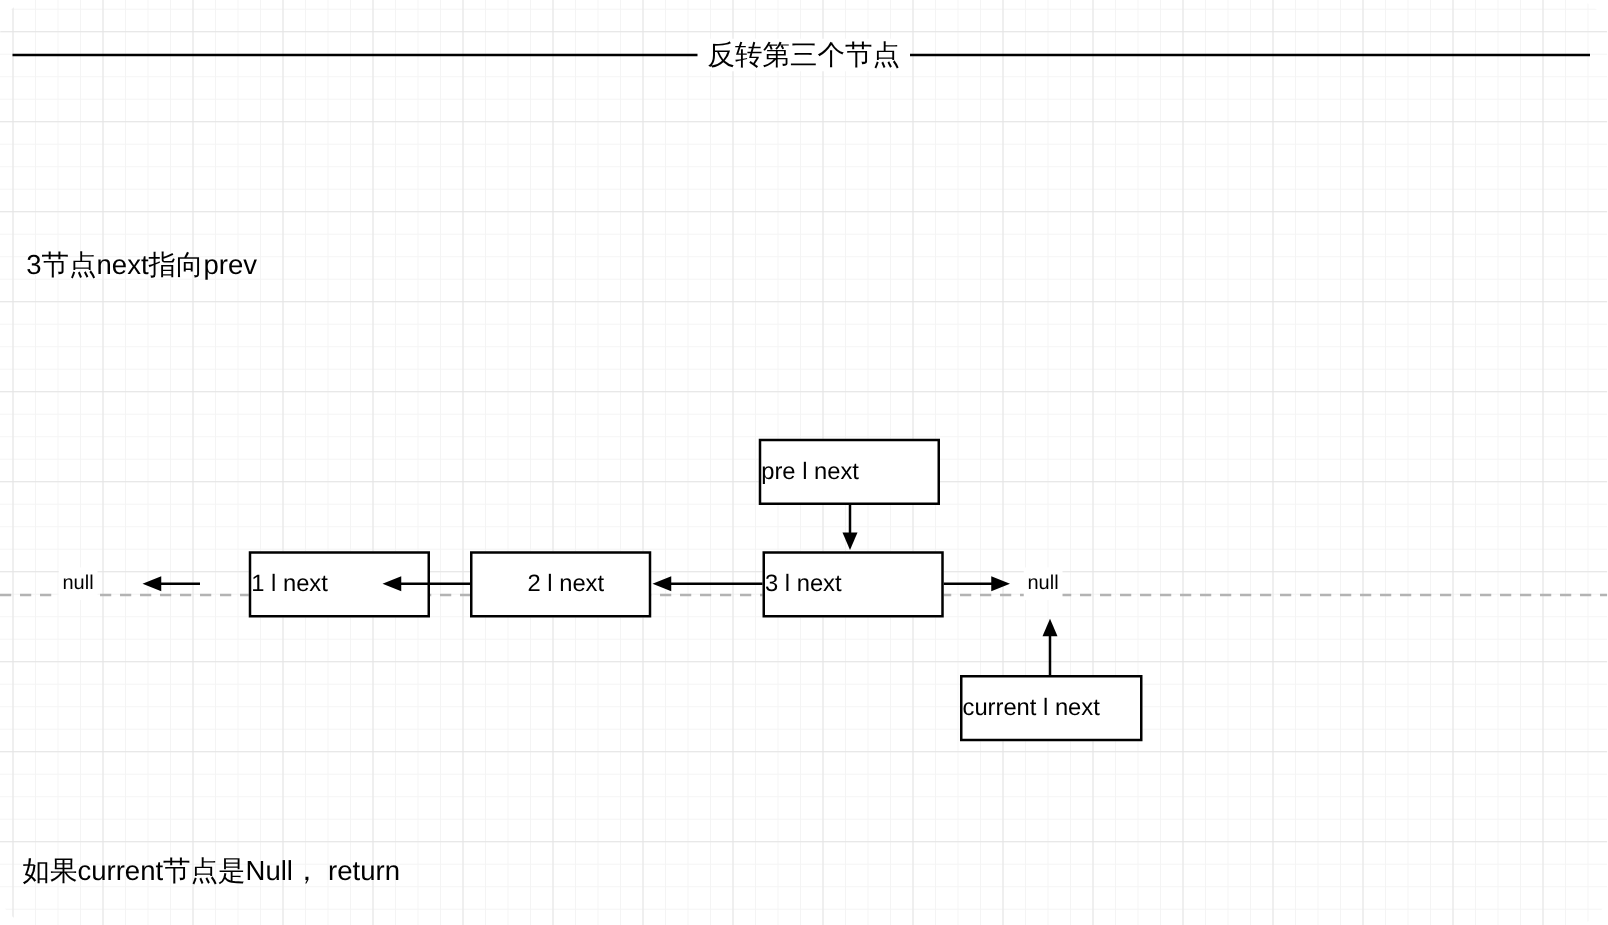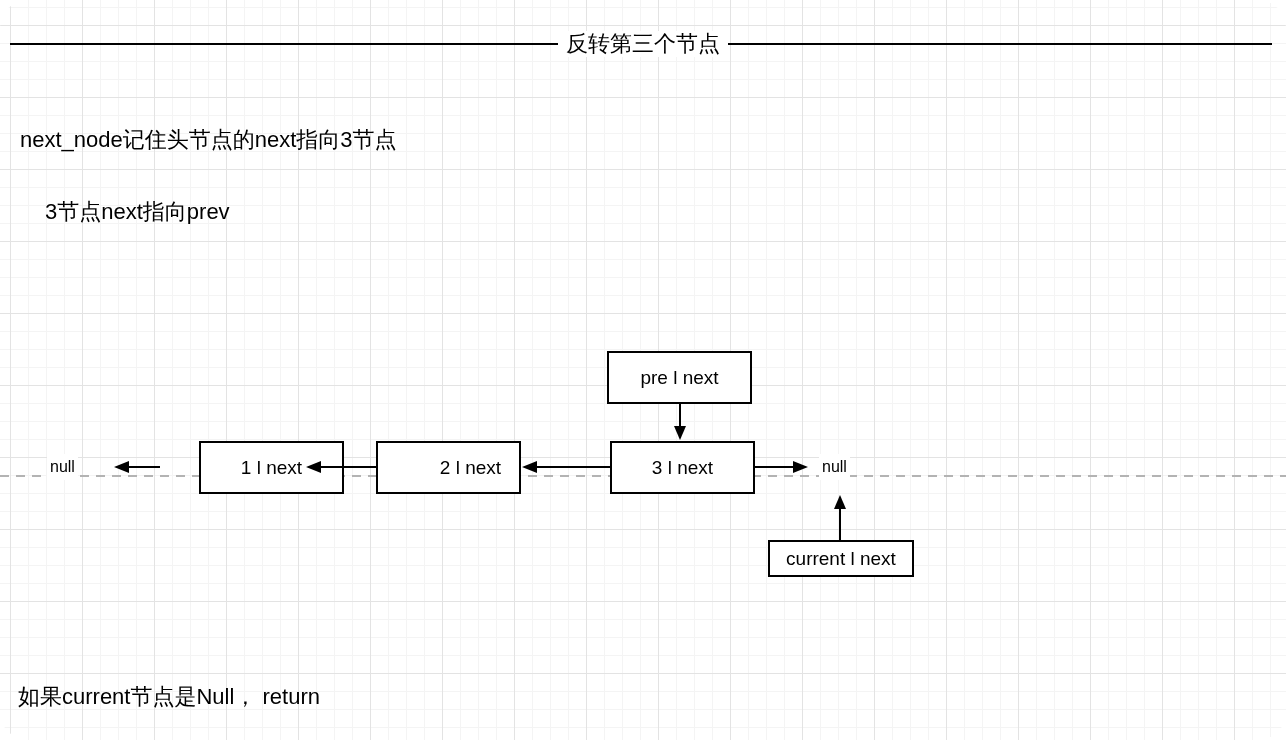--- a/index.html
+++ b/index.html
@@ -42,46 +42,46 @@
   }
   .note{
     position:absolute;
     font-size:22px;
     line-height:26px;
     color:var(--stroke,#000);
     white-space:nowrap;
     z-index:2;
   }
   .note-1{left:20px;top:127px;}
-  .note-2{left:21px;top:199px;margin-left:24px;}
+  .note-2{left:21px;top:199px;}
   .note-3{left:18px;top:271px;}
   .note-footer{left:18px;top:684px;}
   .dashed-line{
     position:absolute;
     left:0;top:474px;width:1286px;height:4px;
     z-index:1;
   }
   .node-box{
     position:absolute;
     box-sizing:border-box;
     border:2px solid var(--stroke,#000);
     background:var(--node-fill,#fff);
     display:flex;
     align-items:center;
-    justify-content:center;
+    justify-content:flex-start;
     font-size:19px;
     color:var(--stroke,#000);
     white-space:nowrap;
     z-index:2;
   }
   .box-pre{left:607px;top:351px;width:145px;height:53px;}
   .box-3{left:610px;top:441px;width:145px;height:53px;}
   .box-2{left:376px;top:441px;width:145px;height:53px;padding-left:44px;}
   .box-1{left:160px;top:441px;width:145px;height:53px;margin-left:39px;}
-  .box-current{left:768px;top:540px;width:146px;height:37px;}
+  .box-current{left:768px;top:540px;width:146px;height:53px;}
   .null-label{
     position:absolute;
     font-size:16px;
     line-height:26px;
     color:var(--stroke,#000);
     background:var(--background,#fff);
     padding:0 3px;
     z-index:2;
     white-space:nowrap;
   }
@@ -95,21 +95,20 @@
   }
 </style>
 </head>
 <body>
 
 <div class="canvas">
 
   <div class="title-line"></div>
   <div class="title-label">反转第三个节点</div>
 
-  <div class="note note-1">next_node记住头节点的next指向3节点</div>
   <div class="note note-2">3节点next指向prev</div>
   <div class="note note-footer">如果current节点是Null， return</div>
 
   <svg class="dashed-line" width="1286" height="4" viewBox="0 0 1286 4">
     <line x1="0" y1="2" x2="1286" y2="2" stroke="#b3b3b3" stroke-width="2" stroke-dasharray="9 7"></line>
   </svg>
 
   <div class="node-box box-pre">
     <span>pre l next</span>
   </div>

